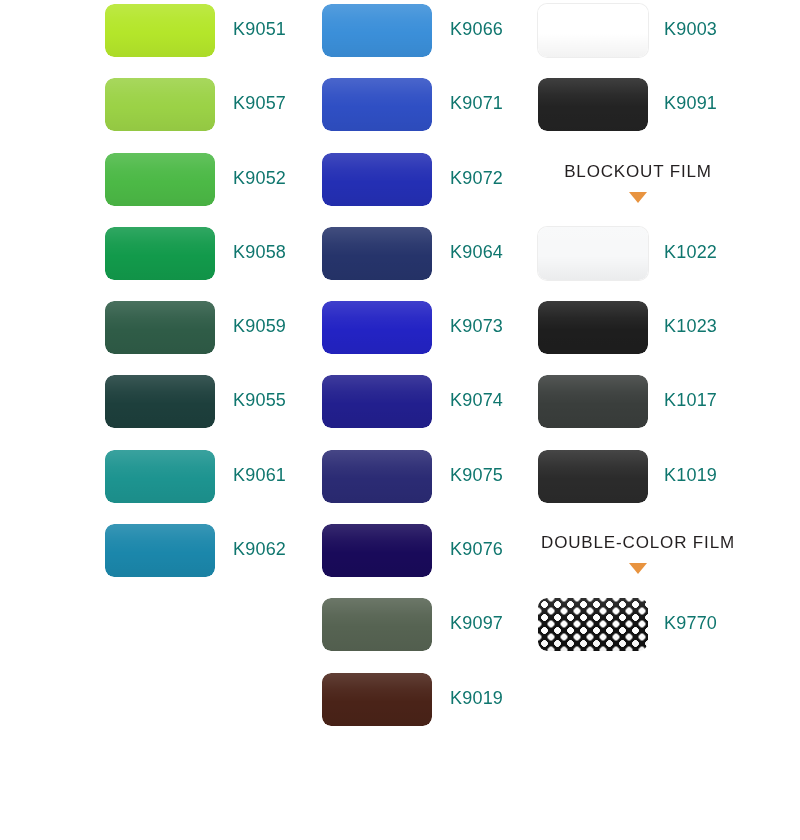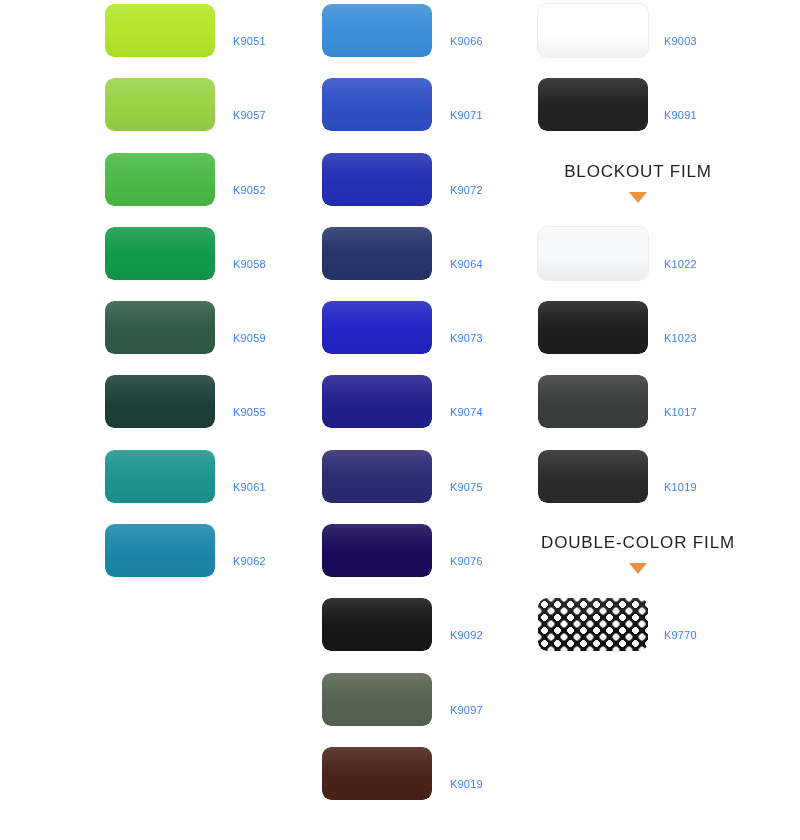--- a/index.html
+++ b/index.html
@@ -61,25 +61,25 @@
       linear-gradient(180deg,
         rgba(255,255,255,0.13) 0%,
         rgba(255,255,255,0.04) 32%,
         rgba(255,255,255,0.00) 55%,
         rgba(0,0,0,0.05) 100%);
     pointer-events: none;
   }
   .label {
     position: absolute;
     left: 128px;
-    top: 34px;
-    font-size: 11px;
+    top: 22px;
+    font-size: 18px;
     line-height: 15px;
     letter-spacing: 0.2px;
-    color: #3b82f6;
+    color: #0f766e;
     white-space: nowrap;
   }
   .col-3 .label { left: 126px; }
 
   
   .pat-dots-dark {
     position: absolute;
     inset: 0;
     background-color: #111111;
     background-image:
@@ -249,27 +249,20 @@
         <div class="label">K9075</div>
       </div>
       <div class="row">
         <div class="swatch" title="K9076">
           <div class="swatch-face" style="background: rgb(25, 10, 90);"></div>
           <div class="sheen"></div>
         </div>
         <div class="label">K9076</div>
       </div>
       <div class="row">
-        <div class="swatch" title="K9092">
-          <div class="swatch-face" style="background: rgb(22, 22, 22);"></div>
-          <div class="sheen"></div>
-        </div>
-        <div class="label">K9092</div>
-      </div>
-      <div class="row">
         <div class="swatch" title="K9097">
           <div class="swatch-face" style="background: rgb(86, 99, 82);"></div>
           <div class="sheen"></div>
         </div>
         <div class="label">K9097</div>
       </div>
       <div class="row">
         <div class="swatch" title="K9019">
           <div class="swatch-face" style="background: rgb(74, 35, 24);"></div>
           <div class="sheen"></div>

